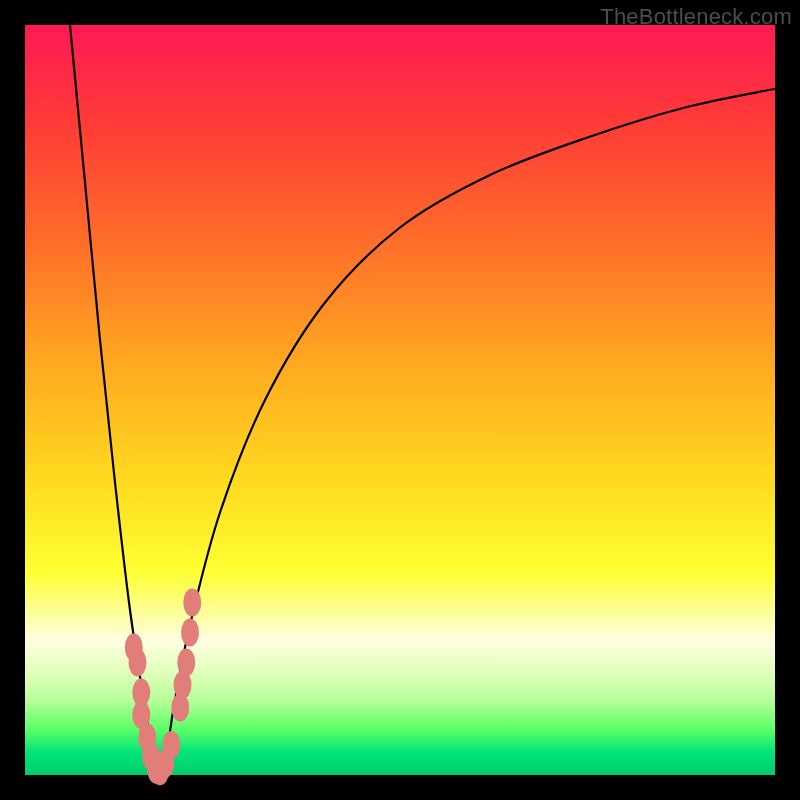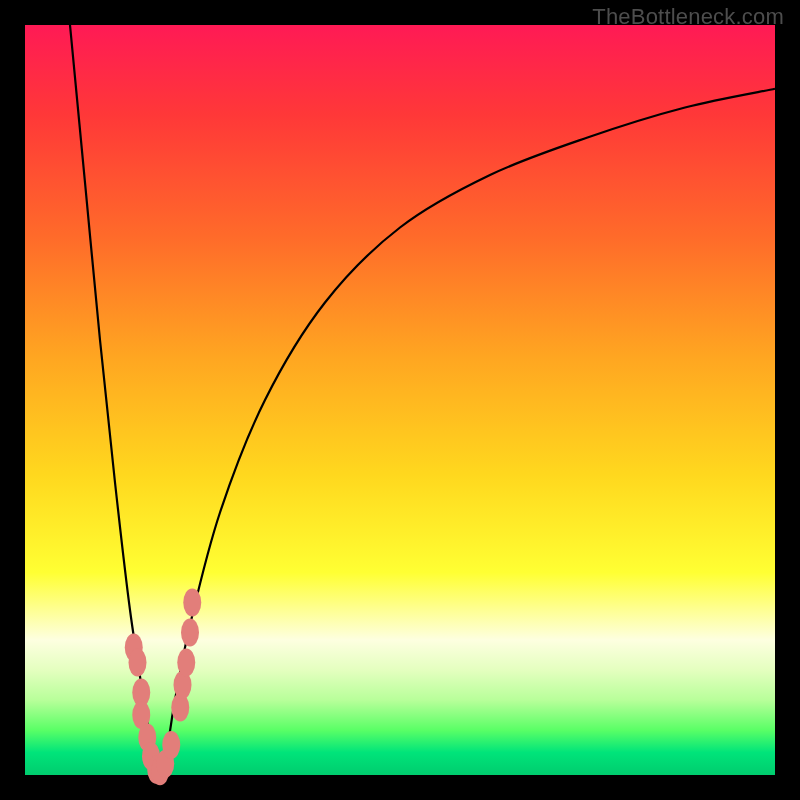--- a/index.html
+++ b/index.html
@@ -46,21 +46,21 @@
     left: 25px;
     top: 25px;
     width: 750px;
     height: 750px;
     box-sizing: border-box;
     pointer-events: none;
   }
   .attribution {
     position: absolute;
     top: 4px;
-    right: 16px;
+    right: 8px;
     color: #4d4d4d;
     font-size: 22px;
     font-weight: 400;
     letter-spacing: 0.2px;
     user-select: none;
   }
   svg.curves {
     position: absolute;
     left: 25px;
     top: 25px;

